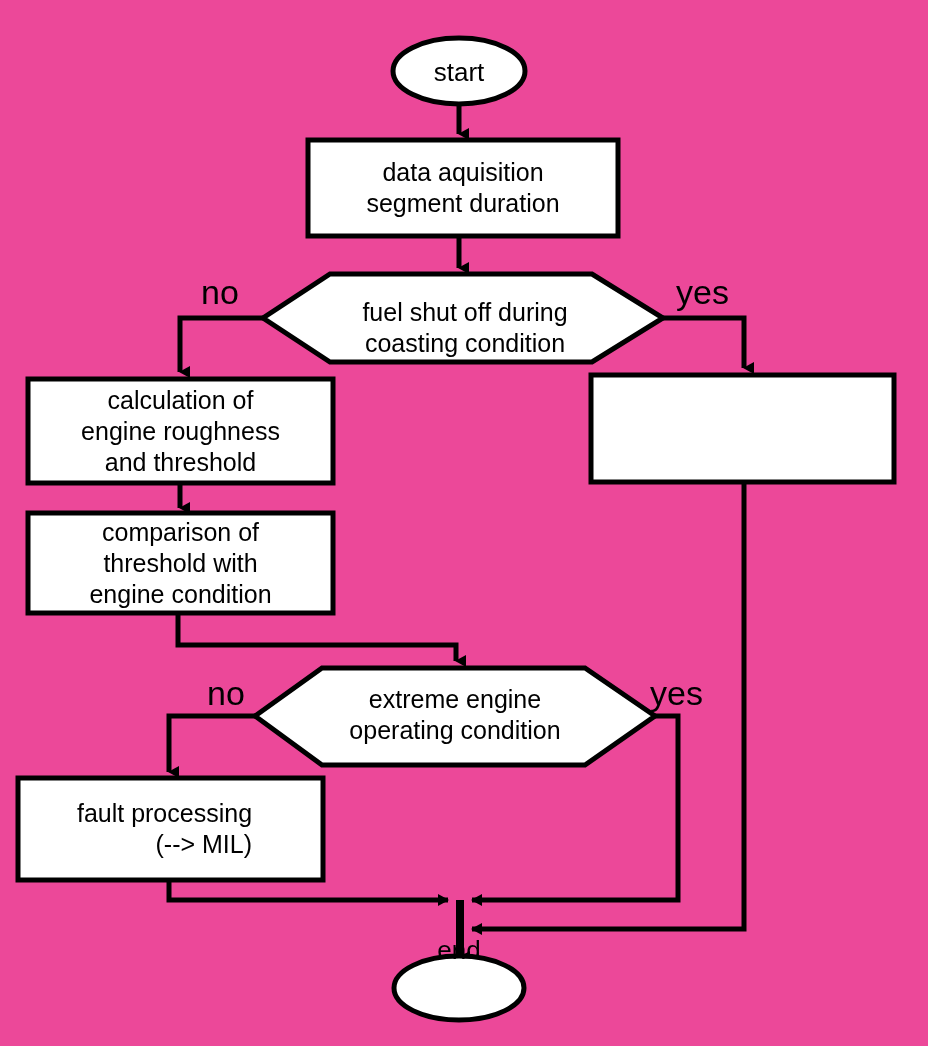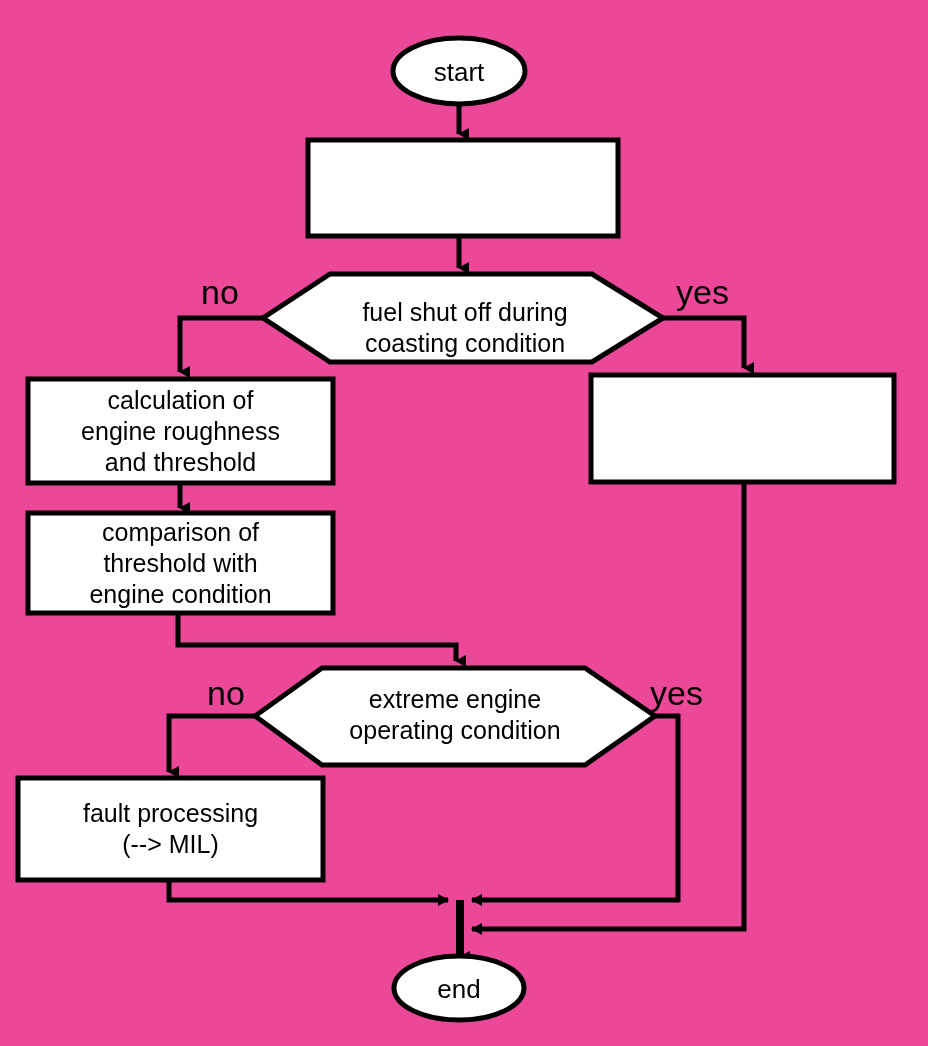--- a/index.html
+++ b/index.html
@@ -110,20 +110,22 @@
       <path d="M169,880 L169,900 L448,900" marker-end="url(#arrowRight)"></path>
 
       <path d="M460,900 L460,957" stroke-width="8" marker-end="url(#arrowDown)"></path>
 
       <ellipse cx="459" cy="988" rx="65" ry="32" fill="#ffffff" stroke="#000000" stroke-width="5"></ellipse>
     </g>
   </svg>
 
   <div class="node-label terminal-label" style="left:393px; top:52px; width:132px; height:40px;">start</div>
 
+  <div class="node-label" style="left:308px; top:140px; width:310px; height:96px;">data aquisition
+segment duration</div>
 
   <div class="node-label" style="left:300px; top:276px; width:330px; height:104px;">fuel shut off during
 coasting condition</div>
 
   <div class="edge-label" style="left:201px; top:267px;">no</div>
 
   <div class="edge-label" style="left:676px; top:267px;">yes</div>
 
   <div class="node-label" style="left:28px; top:379px; width:305px; height:104px;">calculation of
 engine roughness
@@ -134,18 +136,18 @@
 engine condition</div>
 
 
   <div class="node-label" style="left:295px; top:673px; width:320px; height:84px;">extreme engine
 operating condition</div>
 
   <div class="edge-label" style="left:207px; top:668px;">no</div>
 
   <div class="edge-label" style="left:650px; top:668px;">yes</div>
 
-  <div class="node-label" style="left:18px; top:778px; width:305px; height:102px;">fault processing
+  <div class="node-label" style="left:12px; top:778px; width:305px; height:102px;text-align:right;">fault processing
 (--&gt; MIL)</div>
 
-  <div class="node-label terminal-label" style="left:394px; top:969px; width:130px; height:40px;">end</div>
+  <div class="node-label terminal-label" style="left:394px; top:930px; width:130px; height:40px;">end</div>
 
 </div>
 
 </body></html>

